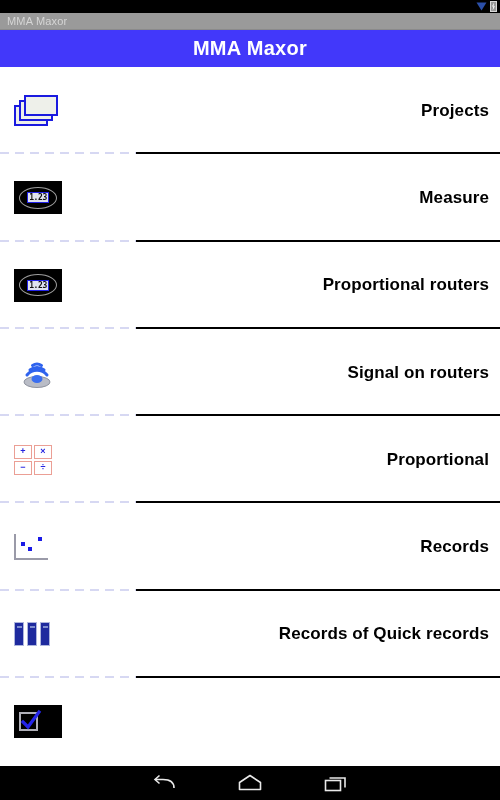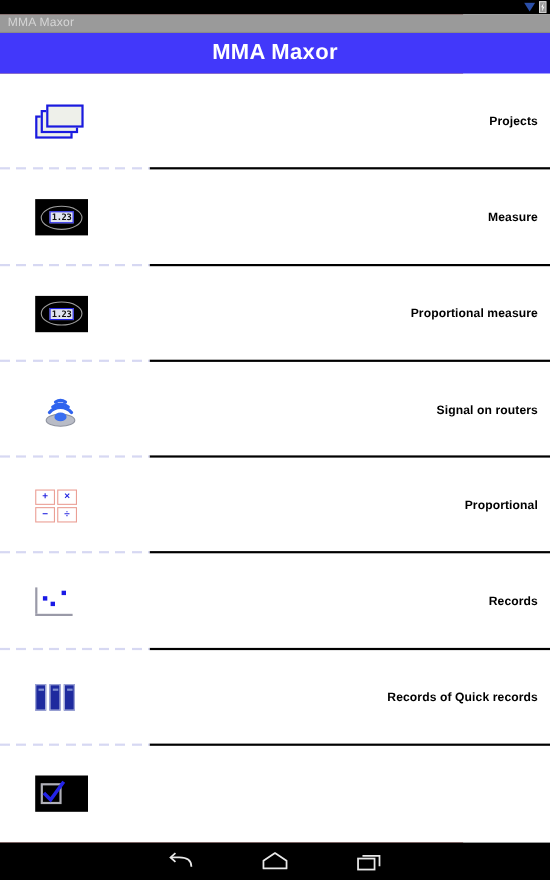--- a/index.html
+++ b/index.html
@@ -46,25 +46,25 @@
   .list{
     position:absolute; top:67px; left:0; width:500px; height:699px;
     background:#fff;
   }
   .row{
     position:relative; width:500px; height:87.3px;
     display:flex; align-items:center;
   }
   .row-icon{
     width:136px; flex:0 0 136px;
-    display:flex; align-items:center; padding-left:32px;
+    display:flex; align-items:center; padding-left:14px;
   }
   .row-label{
     flex:1 1 auto; text-align:right; padding-right:11px;
-    font-size:11px; color:#000; font-weight:bold; letter-spacing:.1px;
+    font-size:17px; color:#000; font-weight:bold; letter-spacing:.1px;
   }
   
   .divider{
     position:absolute; bottom:0; left:0; width:500px; height:2px;
     display:flex;
   }
   .divider-dash{
     width:136px; flex:0 0 136px; height:2px;
     background-image:repeating-linear-gradient(
       to right,
@@ -224,21 +224,21 @@
     </div>
 
     <div class="row">
       <div class="row-icon">
         <span class="ico ico-meter">
           <span class="meter-oval">
             <span class="meter-val">1.23</span>
           </span>
         </span>
       </div>
-      <div class="row-label">Proportional measure</div>
+      <div class="row-label">Proportional routers</div>
       <div class="divider">
         <span class="divider-dash"></span>
           <span class="divider-solid"></span>
       </div>
     </div>
 
     <div class="row">
       <div class="row-icon">
         <span class="ico ico-wifi">
           <svg width="46" height="32" viewBox="0 0 46 32">

